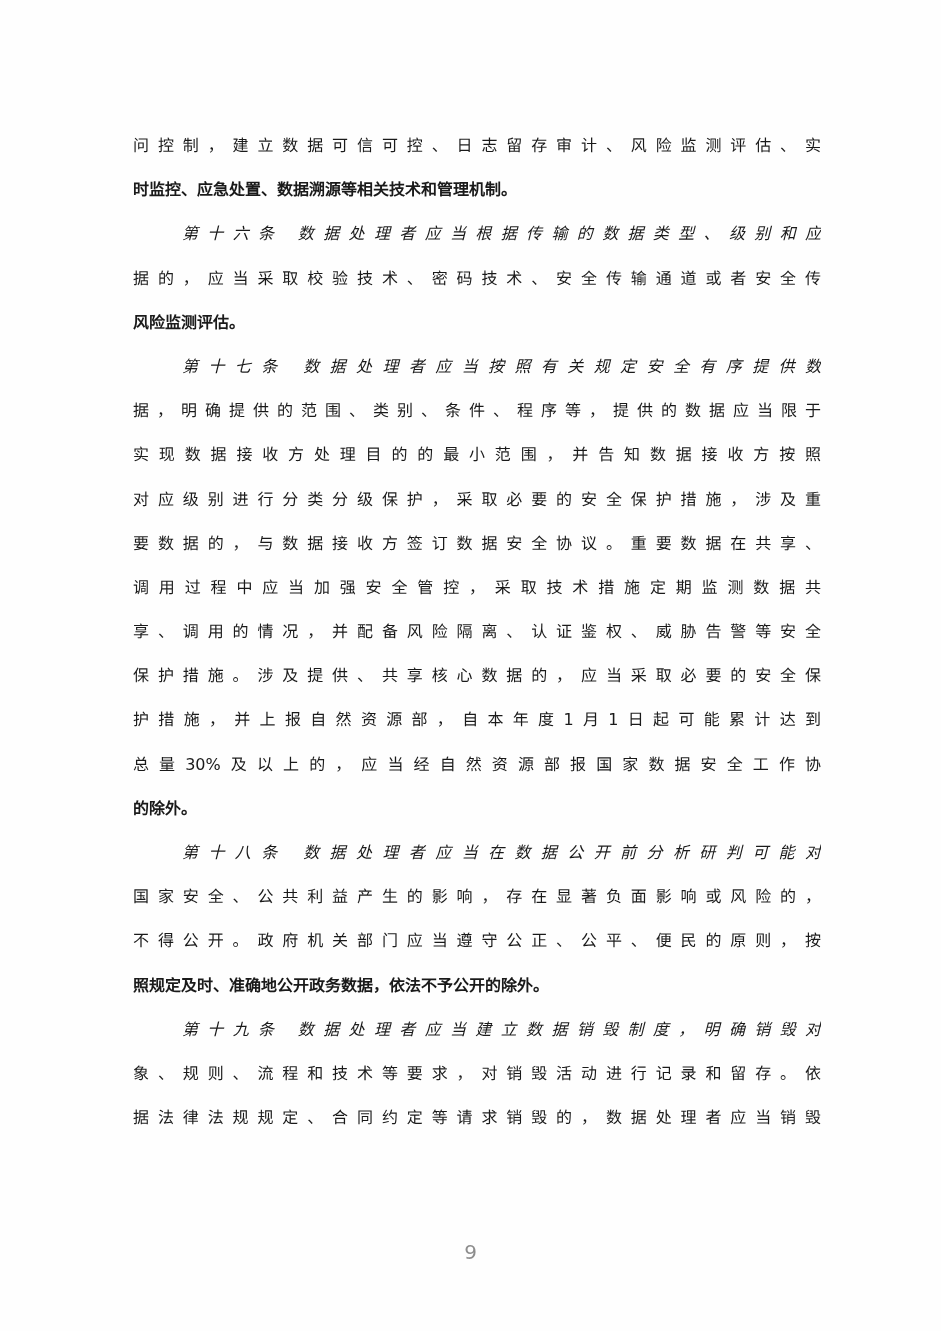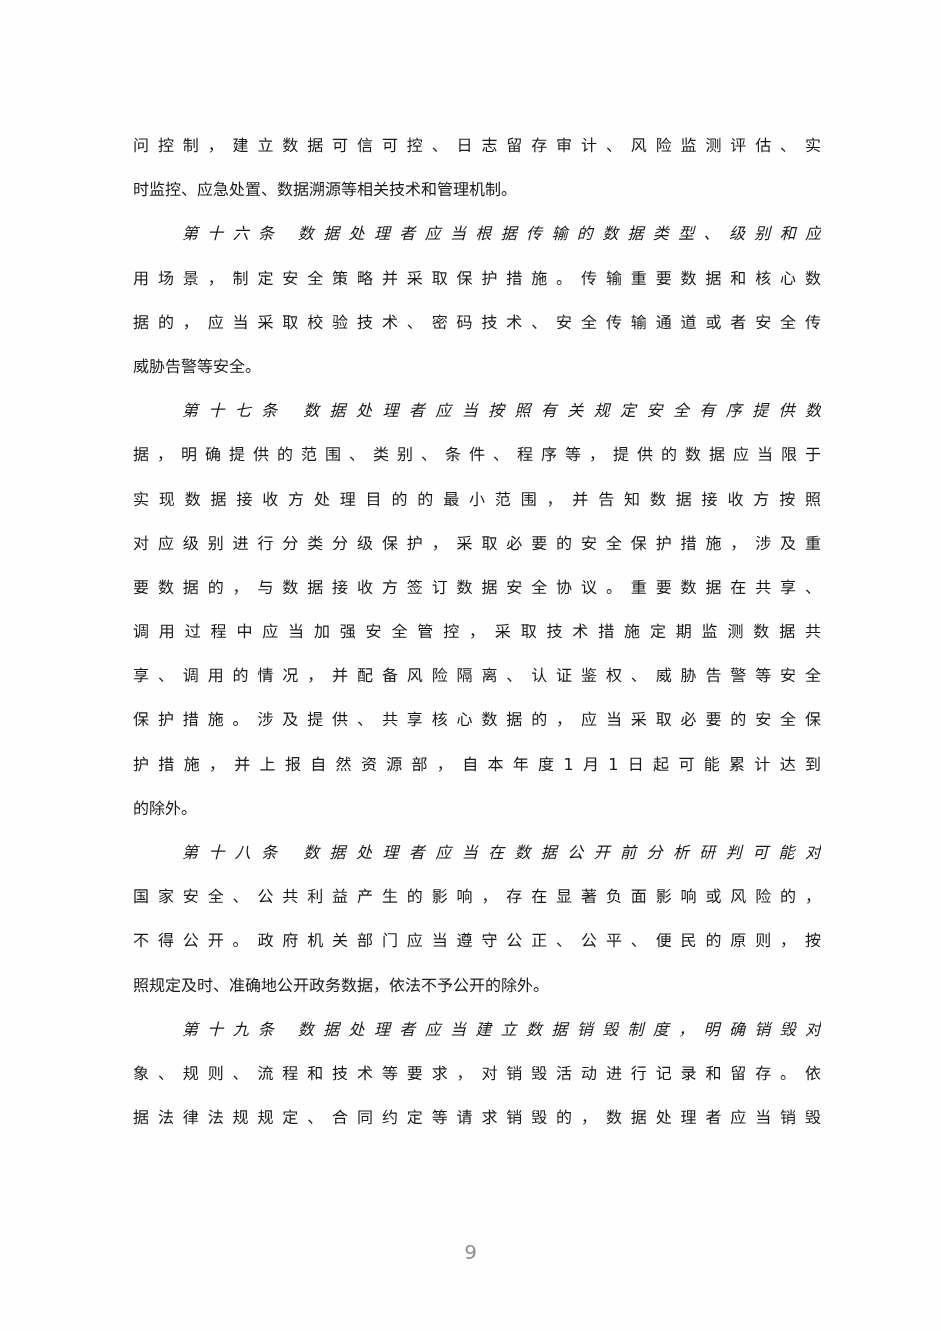--- a/index.html
+++ b/index.html
@@ -34,20 +34,21 @@
     line-height: 44.2px;
     text-align: justify;
     text-align-last: justify;
     word-break: break-all;
     overflow: hidden;
     white-space: normal;
   }
   
   .line-end {
     text-align-last: left;
+    font-weight: bold;
   }
   
   .line-indent {
     text-indent: 49px;
     font-style: italic;
   }
   .page-number {
     position: absolute;
     left: 0;
     top: 1238px;
@@ -61,34 +62,34 @@
 <body>
 
 <div class="page" style="background: rgb(254, 254, 254);">
   <div class="text-block" id="text-block" style="color: rgb(26, 26, 26);">
       <div class="paragraph">
         <div class="line">问控制，建立数据可信可控、日志留存审计、风险监测评估、实</div>
         <div class="line line-end">时监控、应急处置、数据溯源等相关技术和管理机制。</div>
       </div>
       <div class="paragraph">
         <div class="line line-indent">第十六条 数据处理者应当根据传输的数据类型、级别和应</div>
-        <div class="line">用场景，制定安全策略并采取保护措施。传输重要数据和核心数</div>
         <div class="line">据的，应当采取校验技术、密码技术、安全传输通道或者安全传</div>
-        <div class="line line-end">威胁告警等安全。</div>
+        <div class="line line-end">风险监测评估。</div>
       </div>
       <div class="paragraph">
         <div class="line line-indent">第十七条 数据处理者应当按照有关规定安全有序提供数</div>
         <div class="line">据，明确提供的范围、类别、条件、程序等，提供的数据应当限于</div>
         <div class="line">实现数据接收方处理目的的最小范围，并告知数据接收方按照</div>
         <div class="line">对应级别进行分类分级保护，采取必要的安全保护措施，涉及重</div>
         <div class="line">要数据的，与数据接收方签订数据安全协议。重要数据在共享、</div>
         <div class="line">调用过程中应当加强安全管控，采取技术措施定期监测数据共</div>
         <div class="line">享、调用的情况，并配备风险隔离、认证鉴权、威胁告警等安全</div>
         <div class="line">保护措施。涉及提供、共享核心数据的，应当采取必要的安全保</div>
         <div class="line">护措施，并上报自然资源部，自本年度1月1日起可能累计达到</div>
+        <div class="line">总量30%及以上的，应当经自然资源部报国家数据安全工作协</div>
         <div class="line line-end">的除外。</div>
       </div>
       <div class="paragraph">
         <div class="line line-indent">第十八条 数据处理者应当在数据公开前分析研判可能对</div>
         <div class="line">国家安全、公共利益产生的影响，存在显著负面影响或风险的，</div>
         <div class="line">不得公开。政府机关部门应当遵守公正、公平、便民的原则，按</div>
         <div class="line line-end">照规定及时、准确地公开政务数据，依法不予公开的除外。</div>
       </div>
       <div class="paragraph">
         <div class="line line-indent">第十九条 数据处理者应当建立数据销毁制度，明确销毁对</div>

